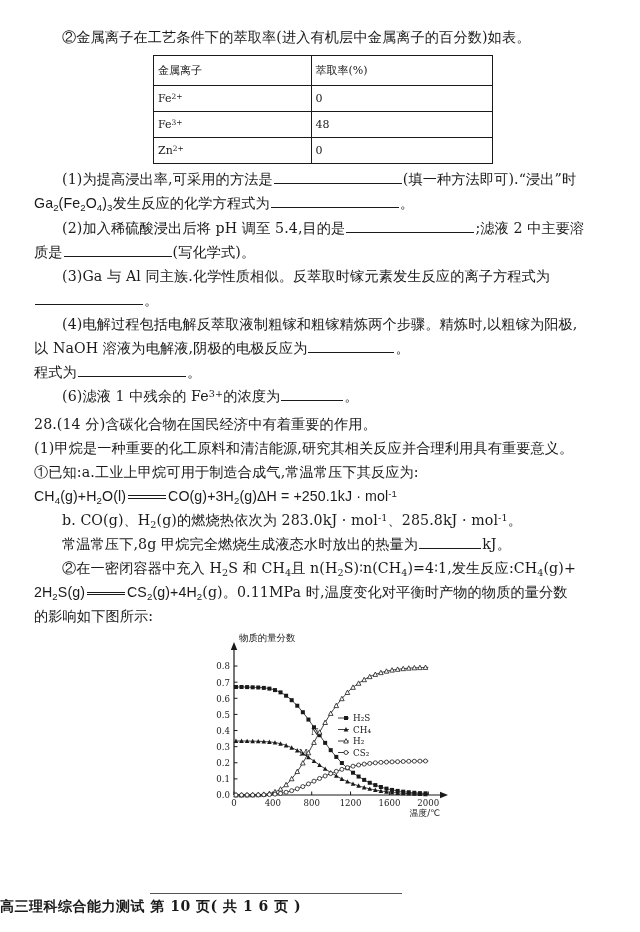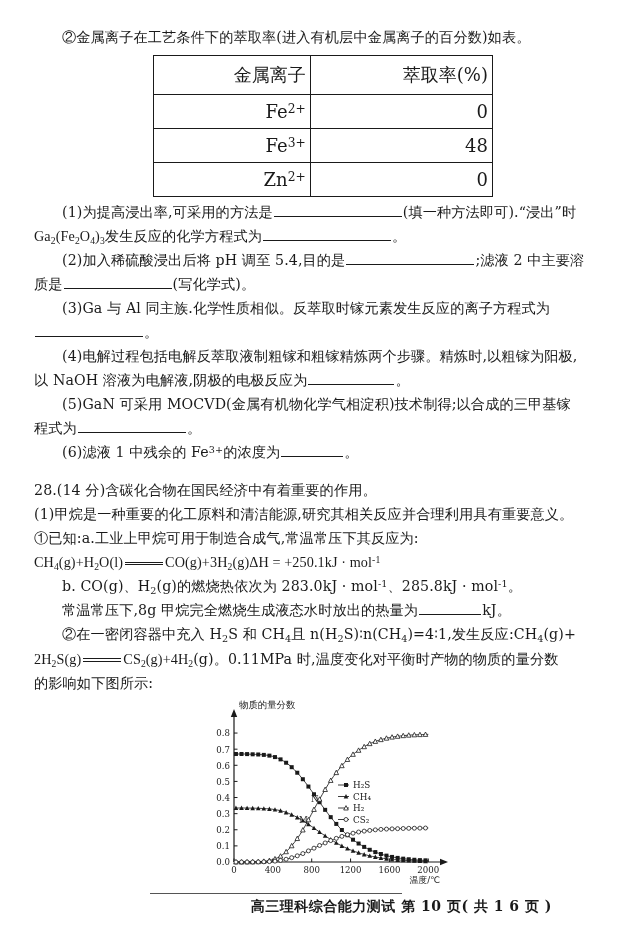--- a/index.html
+++ b/index.html
@@ -42,21 +42,21 @@
     vertical-align: baseline;
     height: 0.95em;
     margin: 0 1px;
   }
   .b-sm { width: 62px; }
   .b-md { width: 86px; }
   .b-lg { width: 108px; }
   .b-xl { width: 128px; }
   sub { font-size: 0.68em; vertical-align: -0.26em; }
   sup { font-size: 0.68em; vertical-align: 0.42em; }
-  .eq { font-family: Liberation Serif, serif; }
+  .eq { font-family: Liberation Sans, sans-serif; }
   .eqarrow {
     display: inline-block;
     position: relative;
     width: 38px;
     height: 1em;
     vertical-align: middle;
     margin: 0 2px;
   }
   .eqarrow::before, .eqarrow::after {
     content: "";
@@ -73,41 +73,41 @@
     display: flex;
     justify-content: center;
   }
   table.dataTable {
     border-collapse: collapse;
     width: 340px;
     border: 1.6px solid #1a1a1a;
   }
   table.dataTable td, table.dataTable th {
     border: 1px solid #1a1a1a;
-    text-align: right;
-    font-size: 18px;
+    text-align: left;
+    font-size: 11px;
     padding: 6px 4px;
     font-weight: normal;
     font-family: "DejaVu Serif", "Liberation Serif", serif;
   }
   table.dataTable th { padding: 7px 4px; }
 
   
   .chart-block {
     display: flex;
     justify-content: center;
     margin-top: 4px;
   }
   .chart-svg { display: block; }
   .footer {
     position: absolute;
     left: 0;
     right: 0;
     bottom: 16px;
-    text-align: right;
+    text-align: left;
     font-size: 14px;
     font-weight: bold;
     letter-spacing: 0.5px;
   }
   .footer-rule {
     position: absolute;
     left: 150px;
     right: 150px;
     bottom: 38px;
     border-top: 1px solid #555;
@@ -167,32 +167,29 @@
       <span class="blank b-lg"></span><span>。</span>
     </p>
 
     <p class="para indent">
       <span>(4)电解过程包括电解反萃取液制粗镓和粗镓精炼两个步骤。精炼时,以粗镓为阳极,</span>
     </p>
     <p class="para">
       <span>以 NaOH 溶液为电解液,阴极的电极反应为</span><span class="blank b-md"></span><span>。</span>
     </p>
 
-    <p class="para indent">
-      <span>(5)GaN 可采用 MOCVD(金属有机物化学气相淀积)技术制得;以合成的三甲基镓</span>
-    </p>
     <p class="para">
       <span>程式为</span><span class="blank b-lg"></span><span>。</span>
     </p>
 
     <p class="para indent">
       <span>(6)滤液 1 中残余的 Fe</span><sup>3+</sup><span>的浓度为</span><span class="blank b-sm"></span><span>。</span>
     </p>
 
-    <p class="para" style="margin-top:15px;">28.(14 分)含碳化合物在国民经济中有着重要的作用。</p>
+    <p class="para" style="margin-top:5px;">28.(14 分)含碳化合物在国民经济中有着重要的作用。</p>
     <p class="para">(1)甲烷是一种重要的化工原料和清洁能源,研究其相关反应并合理利用具有重要意义。</p>
     <p class="para">①已知:a.工业上甲烷可用于制造合成气,常温常压下其反应为:</p>
 
     <p class="para">
       <span class="eq"><span>CH</span><sub>4</sub><span>(g)+H</span><sub>2</sub><span>O(l)</span></span><span class="eqarrow"></span><span class="eq"><span>CO(g)+3H</span><sub>2</sub><span>(g)ΔH = +250.1kJ · mol</span><sup>-1</sup></span>
     </p>
 
     <p class="para indent">
       <span>b. CO(g)、H</span><sub>2</sub><span>(g)的燃烧热依次为 283.0kJ · mol</span><sup>-1</sup><span>、285.8kJ · mol</span><sup>-1</sup><span>。</span>
     </p>

